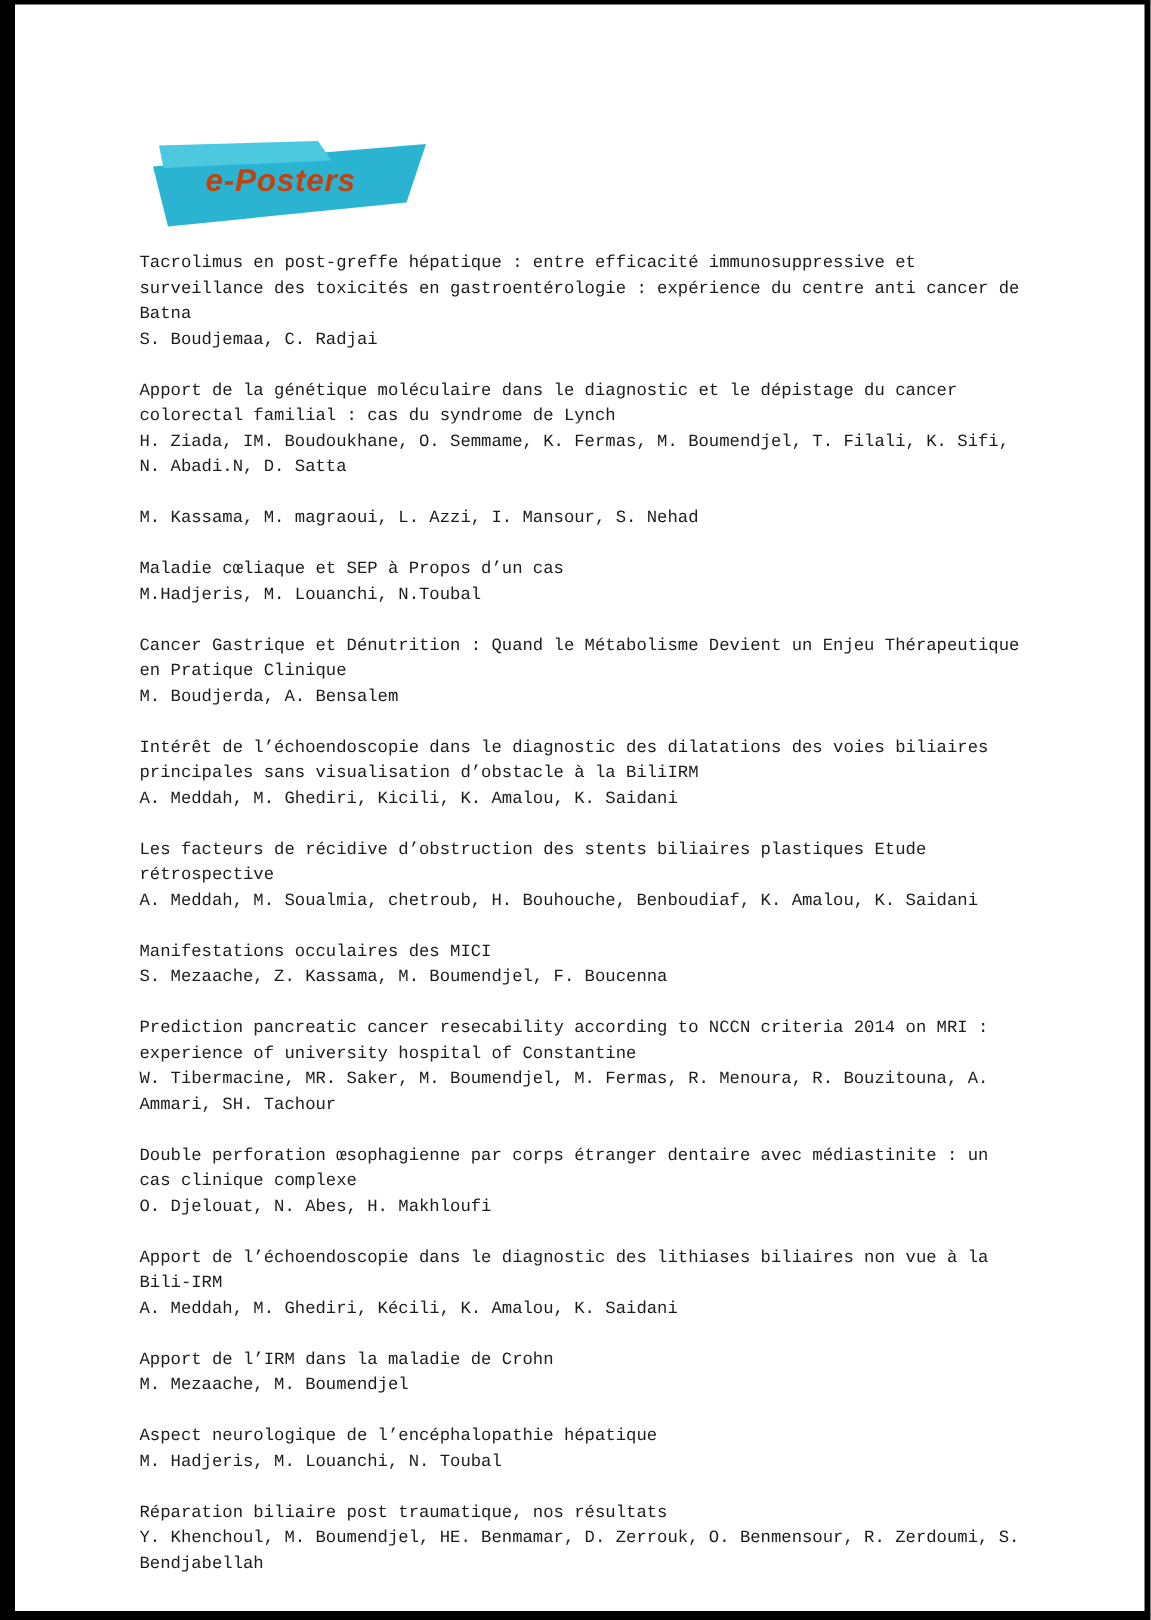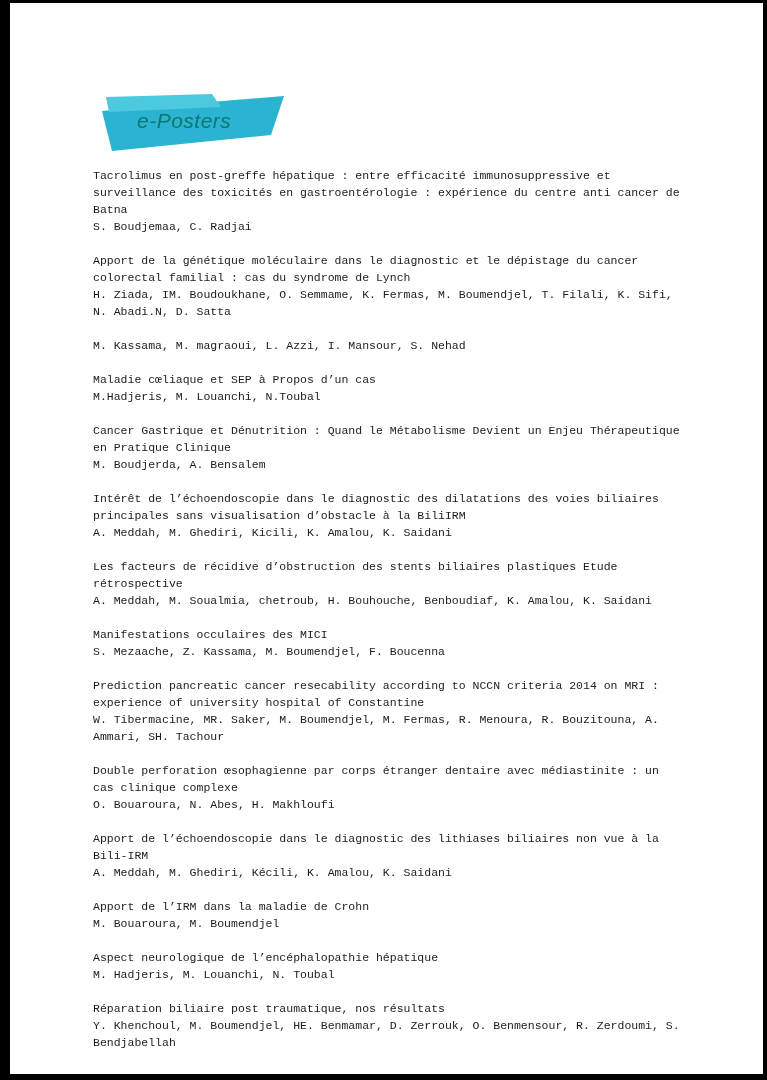--- a/index.html
+++ b/index.html
@@ -17,23 +17,23 @@
   .banner {
     position: absolute;
     left: 90px; top: 91px;
     width: 192px; height: 60px;
   }
   .banner svg { position: absolute; left: 0; top: 0; }
   .banner-text {
     position: absolute;
     left: 37px; top: 15px;
     font-size: 21px;
-    font-weight: normal;
+    font-weight: bold;
     font-style: italic;
-    color: #0f766e;
+    color: #c2410c;
     letter-spacing: 0.5px;
     white-space: nowrap;
   }
   .posters {
     position: absolute;
     left: 83px; top: 164px;
     width: 588px;
     font-size: 11.5px;
     line-height: 17px;
     color: #1c1c1c;
@@ -95,31 +95,31 @@
       <p class="poster-authors">S. Mezaache, Z. Kassama, M. Boumendjel, F. Boucenna</p>
     </div>
 
     <div class="poster">
       <p class="poster-title">Prediction pancreatic cancer resecability according to NCCN criteria 2014 on MRI : experience of university hospital of Constantine</p>
       <p class="poster-authors">W. Tibermacine, MR. Saker, M. Boumendjel, M. Fermas, R. Menoura, R. Bouzitouna, A. Ammari, SH. Tachour</p>
     </div>
 
     <div class="poster">
       <p class="poster-title">Double perforation œsophagienne par corps étranger dentaire avec médiastinite : un cas clinique complexe</p>
-      <p class="poster-authors">O. Bouaroura, N. Abes, H. Makhloufi</p>
+      <p class="poster-authors">O. Djelouat, N. Abes, H. Makhloufi</p>
     </div>
 
     <div class="poster">
       <p class="poster-title">Apport de l’échoendoscopie dans le diagnostic des lithiases biliaires non vue à la Bili-IRM</p>
       <p class="poster-authors">A. Meddah, M. Ghediri, Kécili, K. Amalou, K. Saidani</p>
     </div>
 
     <div class="poster">
       <p class="poster-title">Apport de l’IRM dans la maladie de Crohn</p>
-      <p class="poster-authors">M. Bouaroura, M. Boumendjel</p>
+      <p class="poster-authors">M. Mezaache, M. Boumendjel</p>
     </div>
 
     <div class="poster">
       <p class="poster-title">Aspect neurologique de l’encéphalopathie hépatique</p>
       <p class="poster-authors">M. Hadjeris, M. Louanchi, N. Toubal</p>
     </div>
 
     <div class="poster">
       <p class="poster-title">Réparation biliaire post traumatique, nos résultats</p>
       <p class="poster-authors">Y. Khenchoul, M. Boumendjel, HE. Benmamar, D. Zerrouk, O. Benmensour, R. Zerdoumi, S. Bendjabellah</p>

